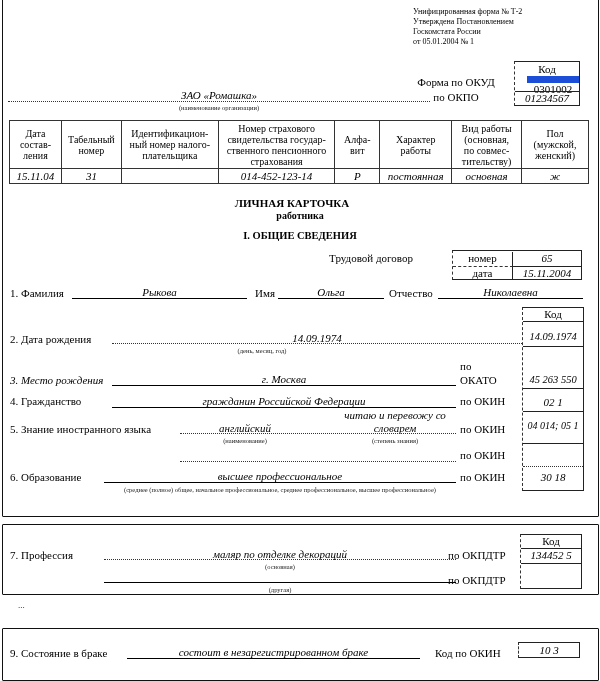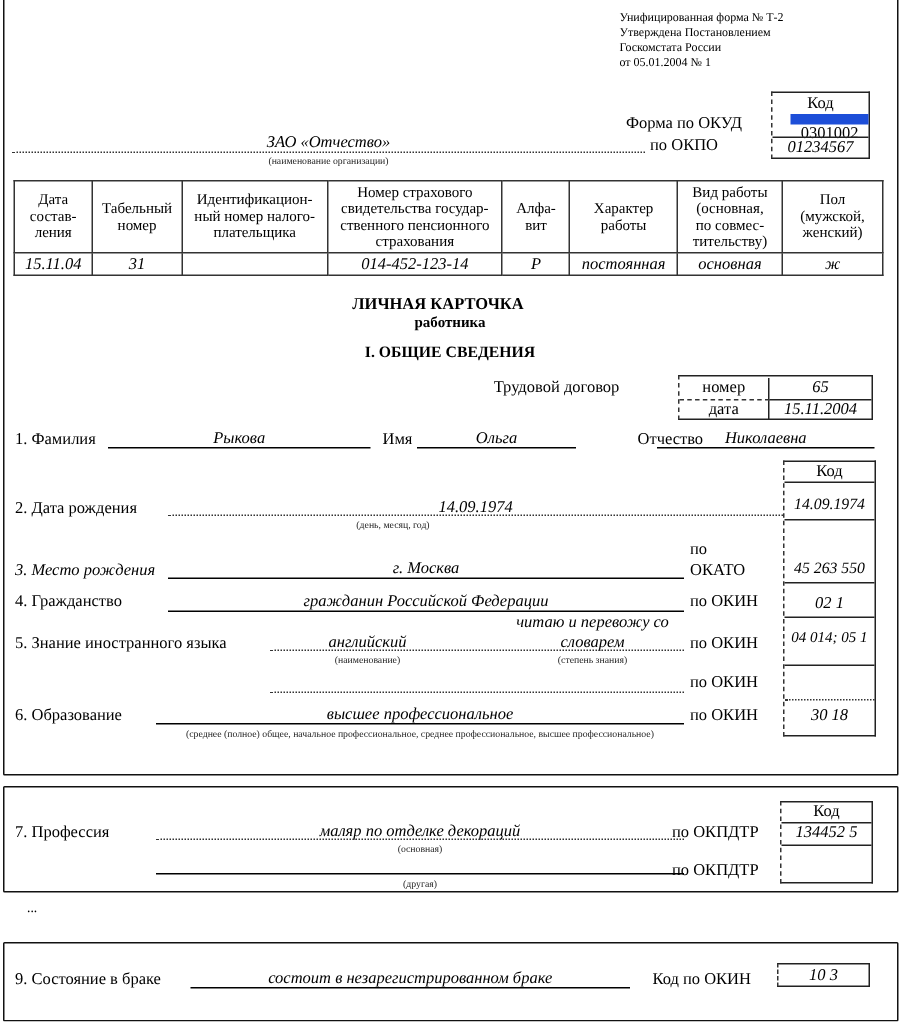--- a/index.html
+++ b/index.html
@@ -31,21 +31,21 @@
 </div>
 
 <div class="abs r" style="left:400px; top:76px; width:112px; font-size:11px;">Форма по ОКУД</div>
 <div class="abs r" style="left:400px; top:91px; width:112px; font-size:11px;">по ОКПО</div>
 <div class="abs" style="left:514px; top:61px; width:66px; height:45px; border:1px solid #222; border-left:1px dashed #333;">
   <div class="abs c" style="left:0; right:0; top:1px; height:13px;">Код</div>
   <div class="abs c" style="left:12px; right:0; top:14px; height:15px; border-top:7px solid #1d4ed8;">0301002</div>
   <div class="abs c it" style="left:0; right:0; top:29px; height:15px; border-top:1px solid #222;">01234567</div>
 </div>
 
-<div class="abs c it" style="left:8px; top:89px; width:422px; font-size:11px;">ЗАО «Отчество»</div>
+<div class="abs c it" style="left:8px; top:89px; width:422px; font-size:11px;">ЗАО «Ромашка»</div>
 <div class="dline" style="left:8px; top:101px; width:422px;"></div>
 <div class="abs c tiny" style="left:8px; top:104px; width:422px;">(наименование организации)</div>
 
 <table class="emp" style="left:9px; top:120px; width:580px;">
   <tbody>
       <tr style="height:48px;">
     <td style="width:52px;" id="h0">Дата<br>состав-<br>ления</td>
     <td style="width:60px;" id="h1">Табельный<br>номер</td>
     <td style="width:97px;" id="h2">Идентификацион-<br>ный номер налого-<br>плательщика</td>
     <td style="width:117px;" id="h3">Номер страхового<br>свидетельства государ-<br>ственного пенсионного<br>страхования</td>
@@ -78,21 +78,21 @@
   <div class="abs c" style="left:0; width:60px; top:15px; height:14px; border-right:1px solid #222; border-top:1px dashed #333;">дата</div>
   <div class="abs c it" style="left:60px; right:0; top:15px; height:14px; border-top:1px solid #222;">15.11.2004</div>
 </div>
 
 <div class="abs" style="left:10px; top:287px;">1. Фамилия</div>
 <div class="abs c it" style="left:72px; width:175px; top:286px;">Рыкова</div>
 <div class="uline" style="left:72px; width:175px; top:298px;"></div>
 <div class="abs" style="left:255px; top:287px;">Имя</div>
 <div class="abs c it" style="left:278px; width:106px; top:286px;">Ольга</div>
 <div class="uline" style="left:278px; width:106px; top:298px;"></div>
-<div class="abs" style="left:389px; top:287px;margin-left:36px;">Отчество</div>
+<div class="abs" style="left:389px; top:287px;">Отчество</div>
 <div class="abs c it" style="left:438px; width:145px; top:286px;">Николаевна</div>
 <div class="uline" style="left:438px; width:145px; top:298px;"></div>
 
 <div class="abs" style="left:522px; top:307px; width:62px; height:184px; border:1px solid #222; border-left:1px dashed #333;">
   <div class="abs c" style="left:0; right:0; top:0; height:14px; border-bottom:1px solid #222;">Код</div>
   <div class="abs c it" style="left:0; right:0; top:23px; height:14px; font-size:10.5px;">14.09.1974</div>
   <div class="abs" style="left:0; right:0; top:38px; border-top:1px solid #222;"></div>
   <div class="abs c it" style="left:0; right:0; top:66px; height:14px; font-size:10.5px;">45 263 550</div>
   <div class="abs" style="left:0; right:0; top:80px; border-top:1px solid #222;"></div>
   <div class="abs c it" style="left:0; right:0; top:88px; height:14px;">02 1</div>

